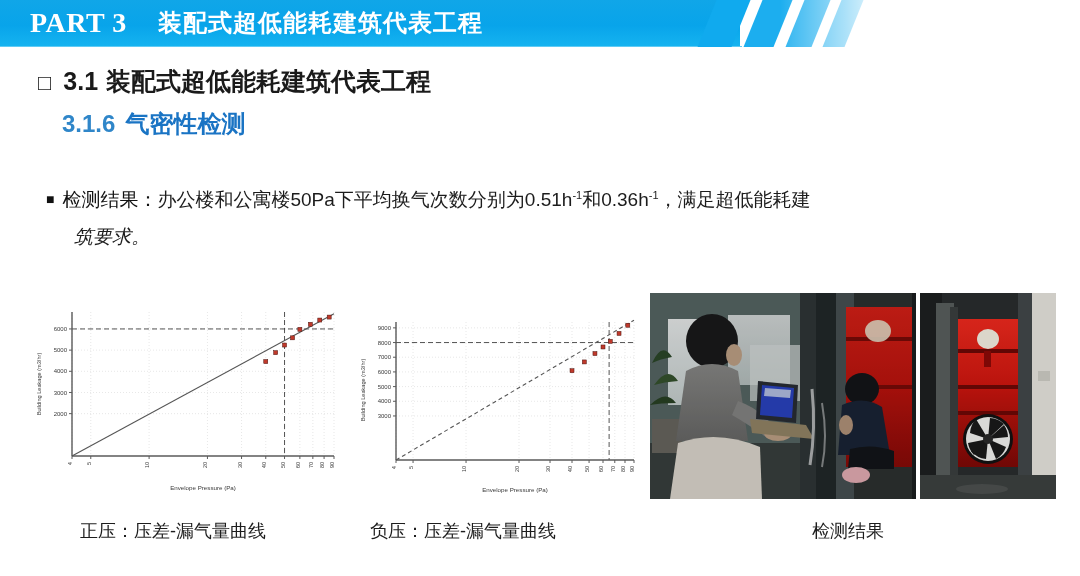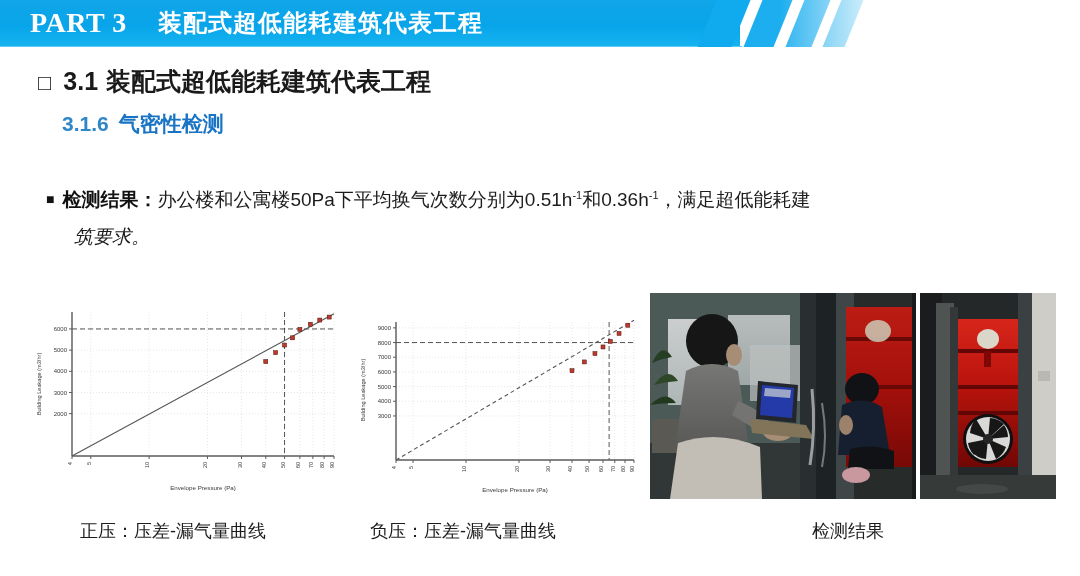--- a/index.html
+++ b/index.html
@@ -48,33 +48,33 @@
   
   .h-section{
     position:absolute;left:38px;top:64px;
     font-size:25px;font-weight:700;color:#1a1a1a;line-height:34px;
     white-space:nowrap;
   }
   .h-section .sq{font-size:22px;margin-right:12px;}
   .h-section .num{margin-right:8px;text-align:center;}
   .h-sub{
     position:absolute;left:62px;top:110px;
-    font-size:21px;font-weight:700;color:#1f7fc2;line-height:28px;
+    font-size:24px;font-weight:700;color:#1f7fc2;line-height:28px;
     white-space:nowrap;
   }
   .h-sub .subnum{color:#2f86c9;margin-right:10px;}
   .h-sub .subtxt{color:#1a74c4;}
 
   
   .para{
     position:absolute;left:46px;top:180px;width:1000px;
     font-size:19px;color:#1c1c1c;line-height:38px;
   }
   .para .bullet{font-size:14px;vertical-align:2px;margin-right:8px;color:#111;}
-  .para .lead{font-weight:700;color:#111;}
+  .para .lead{font-weight:400;color:#111;}
   .para .body{font-weight:400;margin-top:34px;}
   .para sup{font-size:11px;vertical-align:super;line-height:0;}
   .para-line2{
     position:absolute;left:74px;top:218px;
     font-size:19px;color:#1c1c1c;line-height:38px;font-style:italic;
   }
 
   
   .chart-panel{position:absolute;background:#fff;}
   #chart1{left:28px;top:298px;width:312px;height:200px;}

